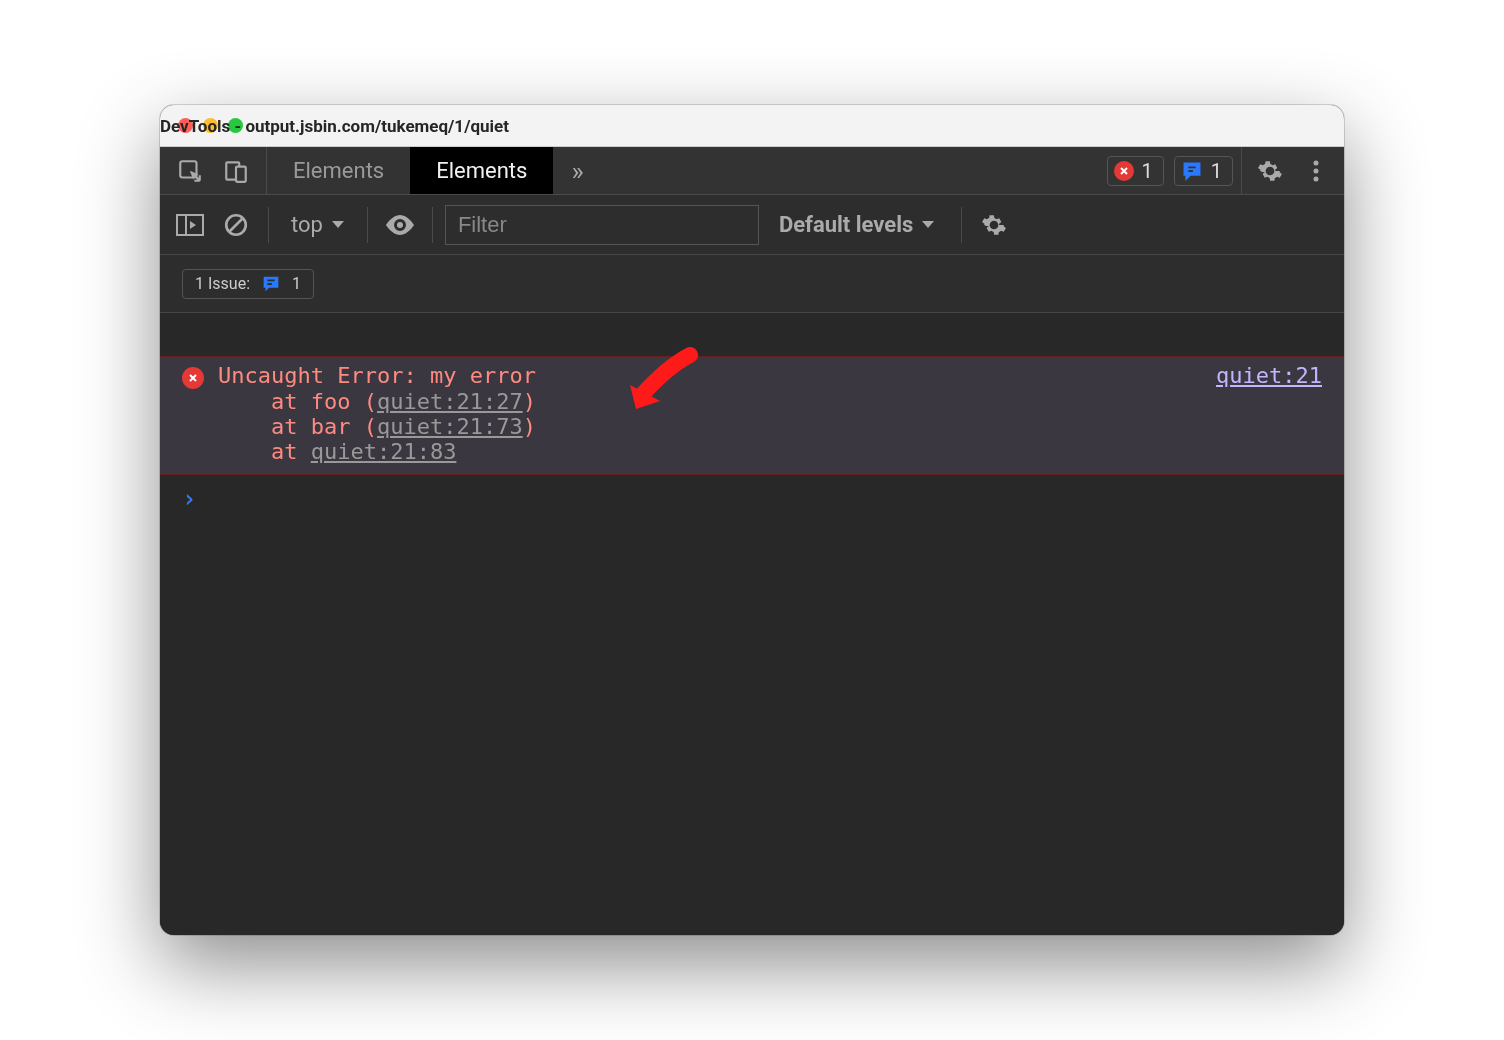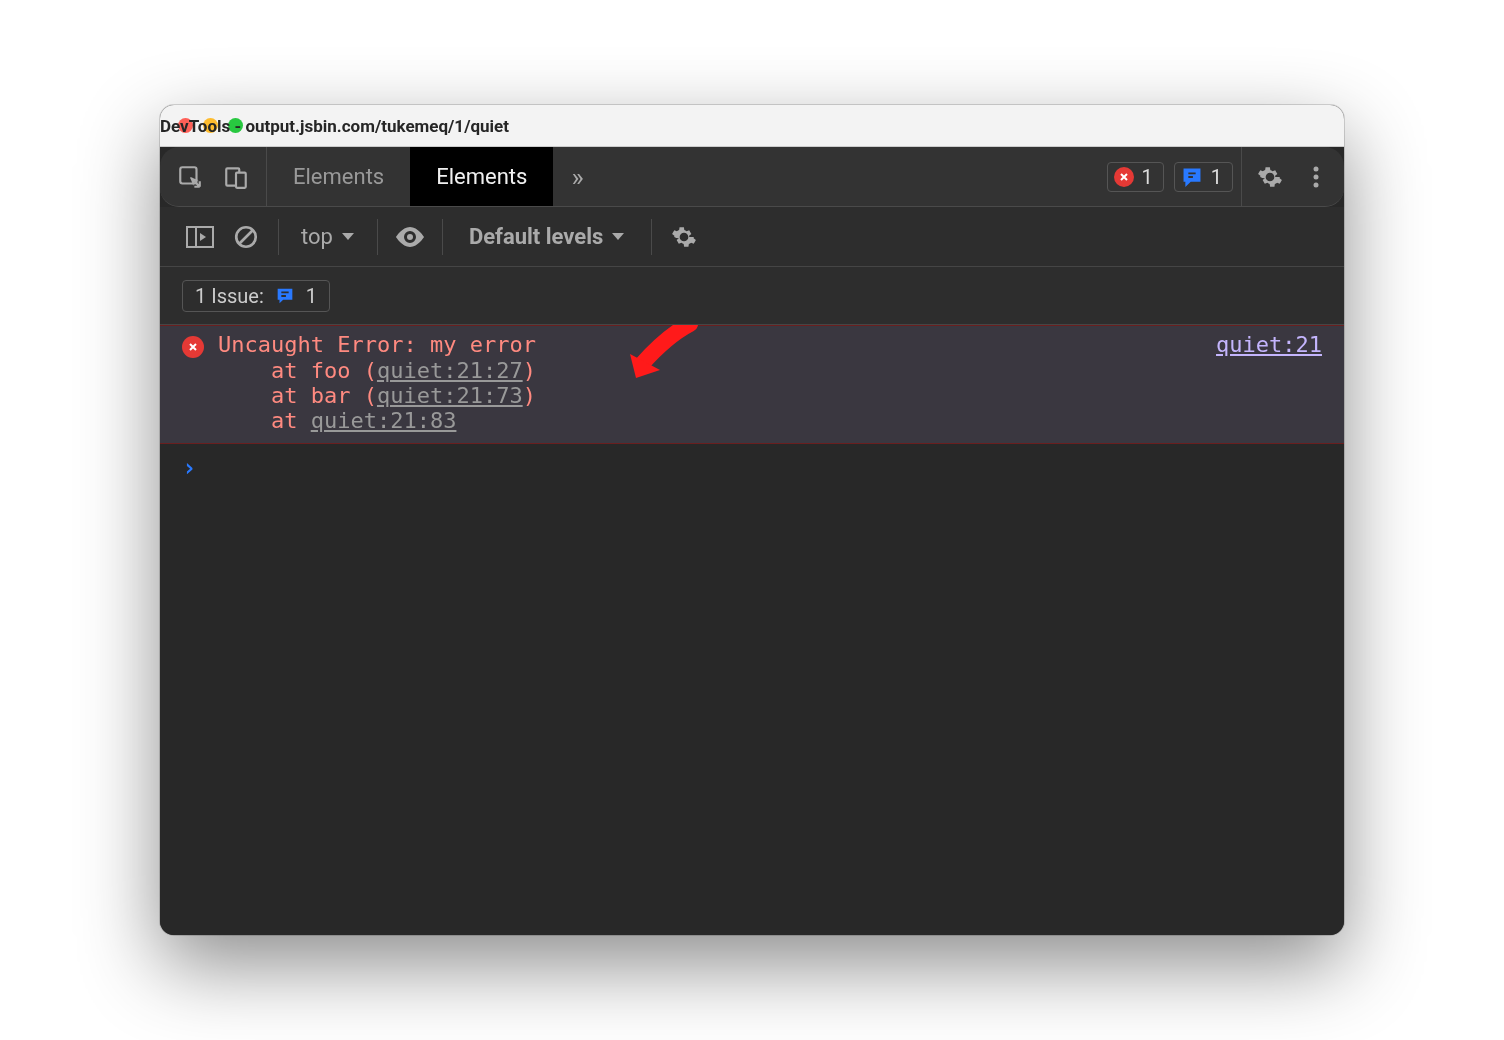--- a/index.html
+++ b/index.html
@@ -45,28 +45,27 @@
     position: absolute;
     left: 0; right: 0;
     font-size: 17px;
     font-weight: 700;
     color: #262626;
     pointer-events: none;
   }
 
   
   .tabstrip {
-    height: 60px;
+    height: 48px;
     background: #333;
     display: flex;
     align-items: stretch;
     border-bottom: 1px solid #4a4a4a;
     color: #aaa;
     font-size: 22px;
-    border-radius: 19px;
   }
   .tabstrip .left-tools {
     display: flex;
     align-items: center;
     padding: 0 10px;
     gap: 6px;
     border-right: 1px solid #4a4a4a;
   }
   .icon-btn {
     width: 40px; height: 40px;
@@ -112,21 +111,21 @@
   }
 
   
   .filterbar {
     height: 60px;
     background: #2d2d2d;
     border-bottom: 1px solid #454545;
     display: flex; align-items: center;
     color: #aaa;
     font-size: 22px;
-    padding: 0 20px;
+    padding: 0 10px;
     gap: 6px;
   }
   .filterbar .sep { width: 1px; height: 36px; background: #4a4a4a; margin: 0 6px; }
   .context-picker { display: flex; align-items: center; gap: 8px; padding: 0 10px; }
   .filter-input {
     flex: 0 0 310px;
     height: 40px;
     border: 1px solid #555;
     background: transparent;
     color: #ccc;
@@ -143,39 +142,40 @@
     border-bottom: 1px solid #454545;
     display: flex; align-items: center;
     padding: 0 22px;
   }
   .issues-pill {
     display: flex; align-items: center; gap: 10px;
     border: 1px solid #555;
     border-radius: 4px;
     padding: 3px 12px;
     color: #ccc;
-    font-size: 20px;
+    font-size: 16px;
   }
 
   
   .console {
     flex: 1;
     background: #282828;
     font-family: ui-monospace, Menlo, Consolas, monospace;
     font-size: 22px;
     position: relative;
     overflow: hidden;
   }
   .error-block {
     background: #3a3740;
     border-top: 1px solid #6a1f1f;
     border-bottom: 1px solid #6a1f1f;
     padding: 6px 22px 10px 22px;
     color: #ff8a80;
     position: relative;
+    margin-top: 43px;
   }
   .error-block .row1 { display: flex; align-items: flex-start; }
   .err-icon {
     width: 22px; height: 22px; border-radius: 50%;
     background: #e53935; color: #fff;
     display: flex; align-items: center; justify-content: center;
     font-size: 14px; font-weight: bold;
     margin-right: 14px; margin-top: 4px;
     flex-shrink: 0;
   }
@@ -307,20 +307,21 @@
       </span>
     </div>
     <div class="sep"></div>
     <div class="icon-btn">
       <svg width="30" height="20" viewBox="0 0 30 20" fill="#aaa">
         <path d="M15 0C7 0 1 10 1 10s6 10 14 10 14-10 14-10S23 0 15 0zm0 16a6 6 0 110-12 6 6 0 010 12z"></path>
         <circle cx="15" cy="10" r="3"></circle>
       </svg>
     </div>
     <div class="sep"></div>
+    <input class="filter-input" placeholder="Filter" style="">
     <div class="levels">
       <span>Default levels</span>
       <span>
         <svg width="14" height="10" viewBox="0 0 14 10">
             <path d="M1 1 L7 8 L13 1" fill="#aaa"></path>
           </svg>
       </span>
     </div>
     <div class="sep"></div>
     <div class="icon-btn">

